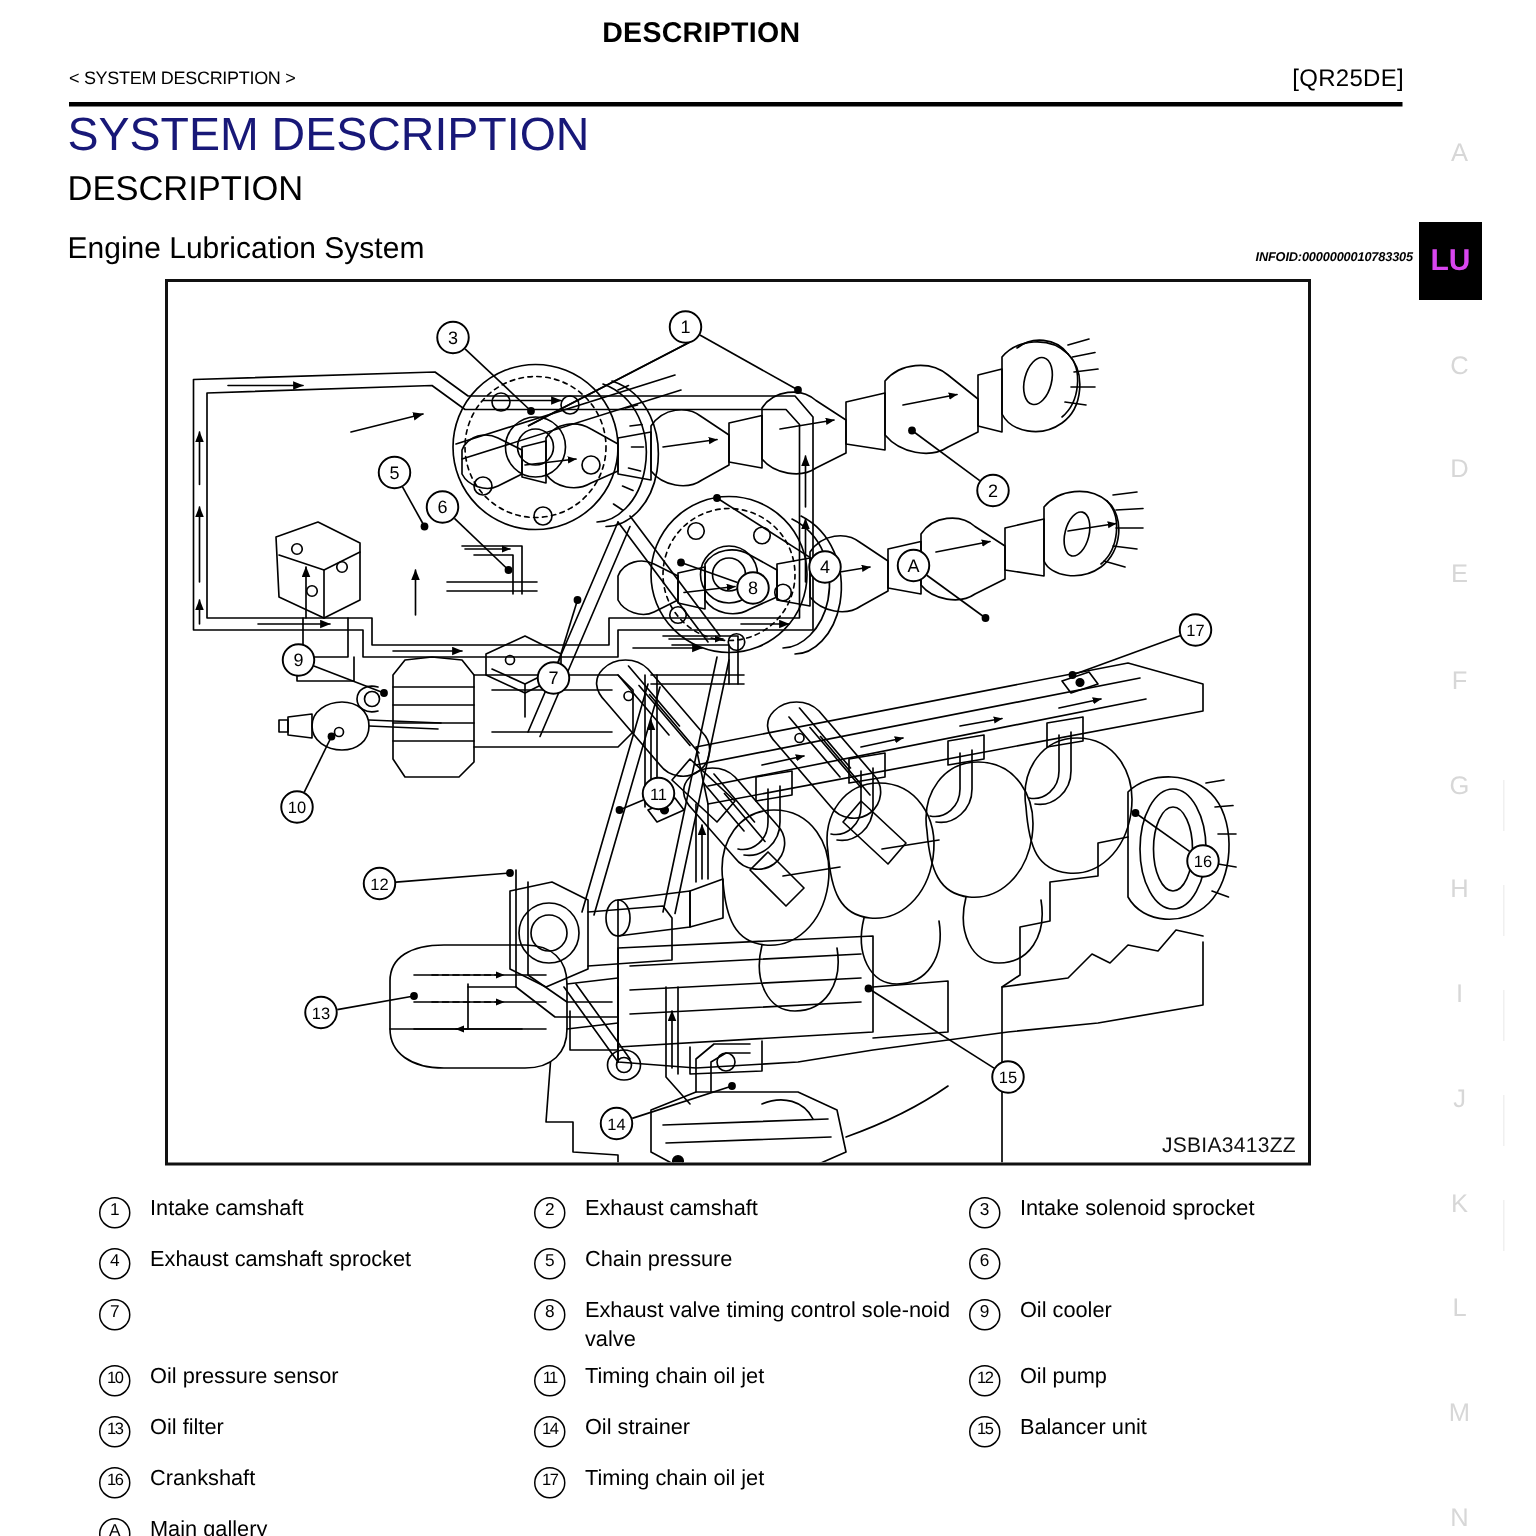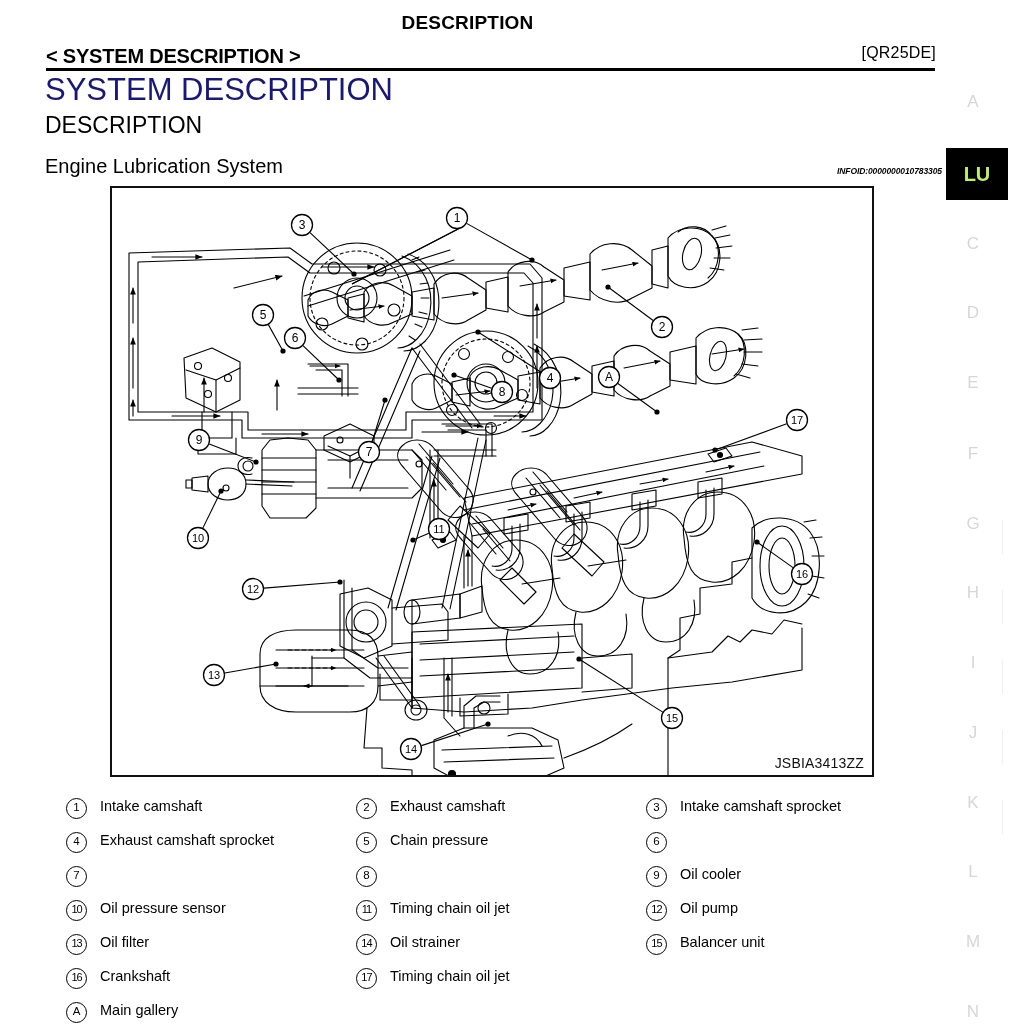--- a/index.html
+++ b/index.html
@@ -25,22 +25,22 @@
     text-align: center;
     font-size: 19px;
     font-weight: bold;
     letter-spacing: 0.2px;
   }
 
   #breadcrumb {
     position: absolute;
     top: 45px;
     left: 46px;
-    font-size: 20px;
-    font-weight: 700;
+    font-size: 12px;
+    font-weight: 400;
     letter-spacing: -0.2px;
     white-space: nowrap;
   }
 
   #engine-code {
     position: absolute;
     top: 44px;
     right: 88px;
     font-size: 16px;
     font-weight: normal;
@@ -107,25 +107,25 @@
     position: absolute;
     left: 22px;
     width: 34px;
     text-align: center;
     font-size: 17px;
     color: #d7d7d7;
     font-weight: 400;
   }
   .index-letter.active {
     left: 12px;
-    width: 62px;
+    width: 42px;
     height: 52px;
     line-height: 52px;
     background: #000000;
-    color: #bef264;
+    color: #d946ef;
     font-weight: bold;
     font-size: 20px;
     text-align: center;
   }
   .rail-dash {
     position: absolute;
     left: 68px;
     width: 1px;
     height: 34px;
     background: #f0f0f0;
@@ -652,21 +652,21 @@
       <div class="legend-cell">
         <span class="cal-mark">1</span>
         <span class="legend-text">Intake camshaft</span>
       </div>
       <div class="legend-cell">
         <span class="cal-mark">2</span>
         <span class="legend-text">Exhaust camshaft</span>
       </div>
       <div class="legend-cell">
         <span class="cal-mark">3</span>
-        <span class="legend-text">Intake camshaft sprocket</span>
+        <span class="legend-text">Intake solenoid sprocket</span>
       </div>
     </div>
     <div class="legend-row">
       <div class="legend-cell">
         <span class="cal-mark">4</span>
         <span class="legend-text">Exhaust camshaft sprocket</span>
       </div>
       <div class="legend-cell">
         <span class="cal-mark">5</span>
         <span class="legend-text">Chain pressure</span>
@@ -674,20 +674,21 @@
       <div class="legend-cell">
         <span class="cal-mark">6</span>
       </div>
     </div>
     <div class="legend-row">
       <div class="legend-cell">
         <span class="cal-mark">7</span>
       </div>
       <div class="legend-cell">
         <span class="cal-mark">8</span>
+        <span class="legend-text">Exhaust valve timing control sole-noid valve</span>
       </div>
       <div class="legend-cell">
         <span class="cal-mark">9</span>
         <span class="legend-text">Oil cooler</span>
       </div>
     </div>
     <div class="legend-row">
       <div class="legend-cell">
         <span class="cal-mark wide">10</span>
         <span class="legend-text">Oil pressure sensor</span>

